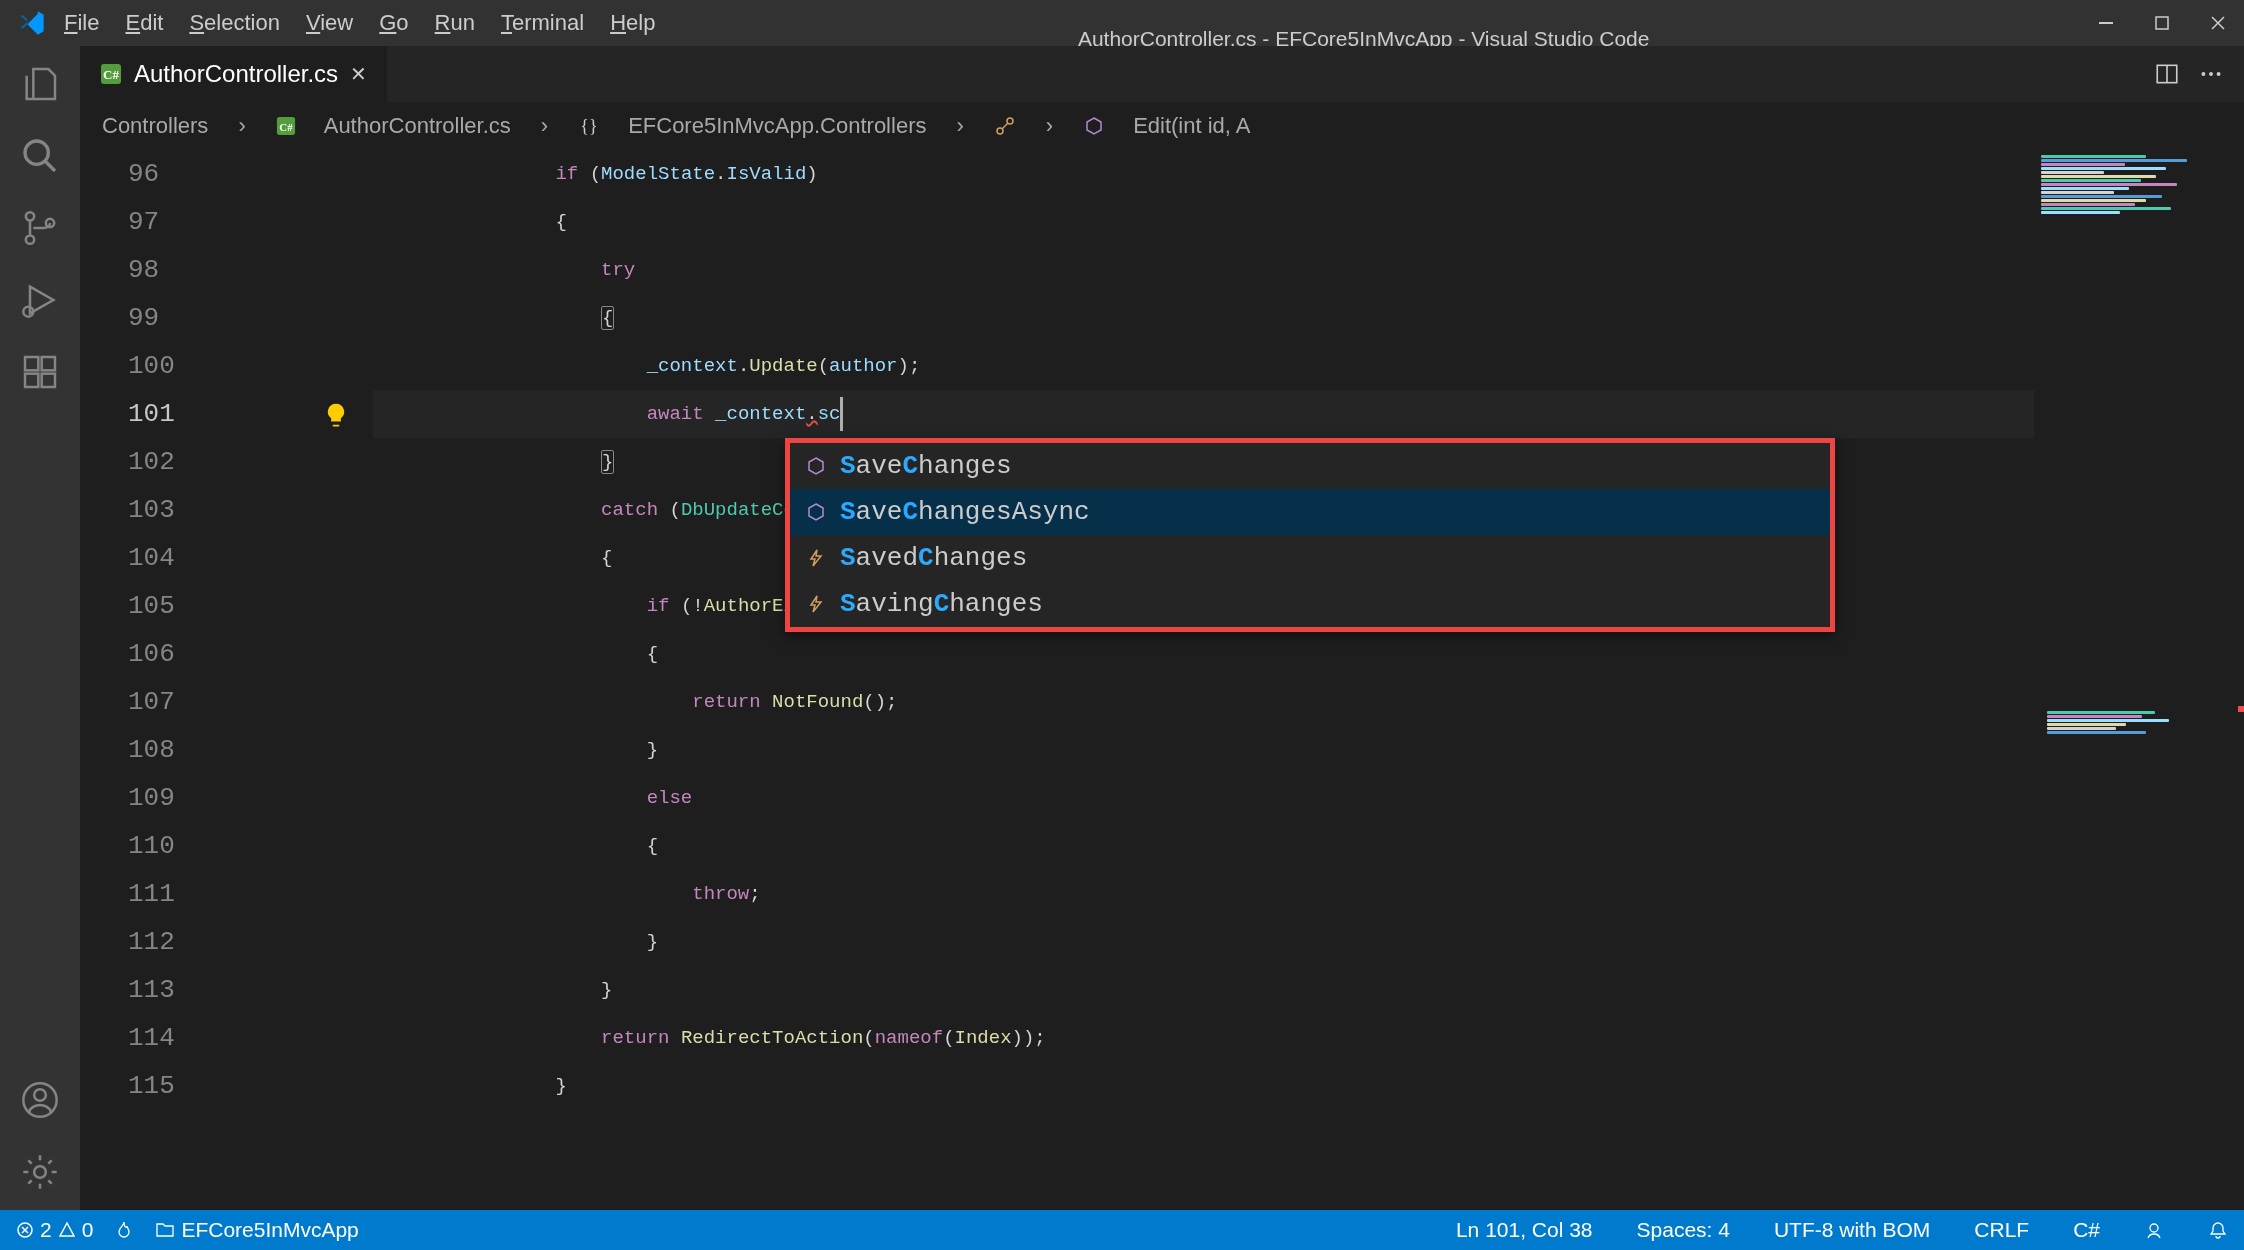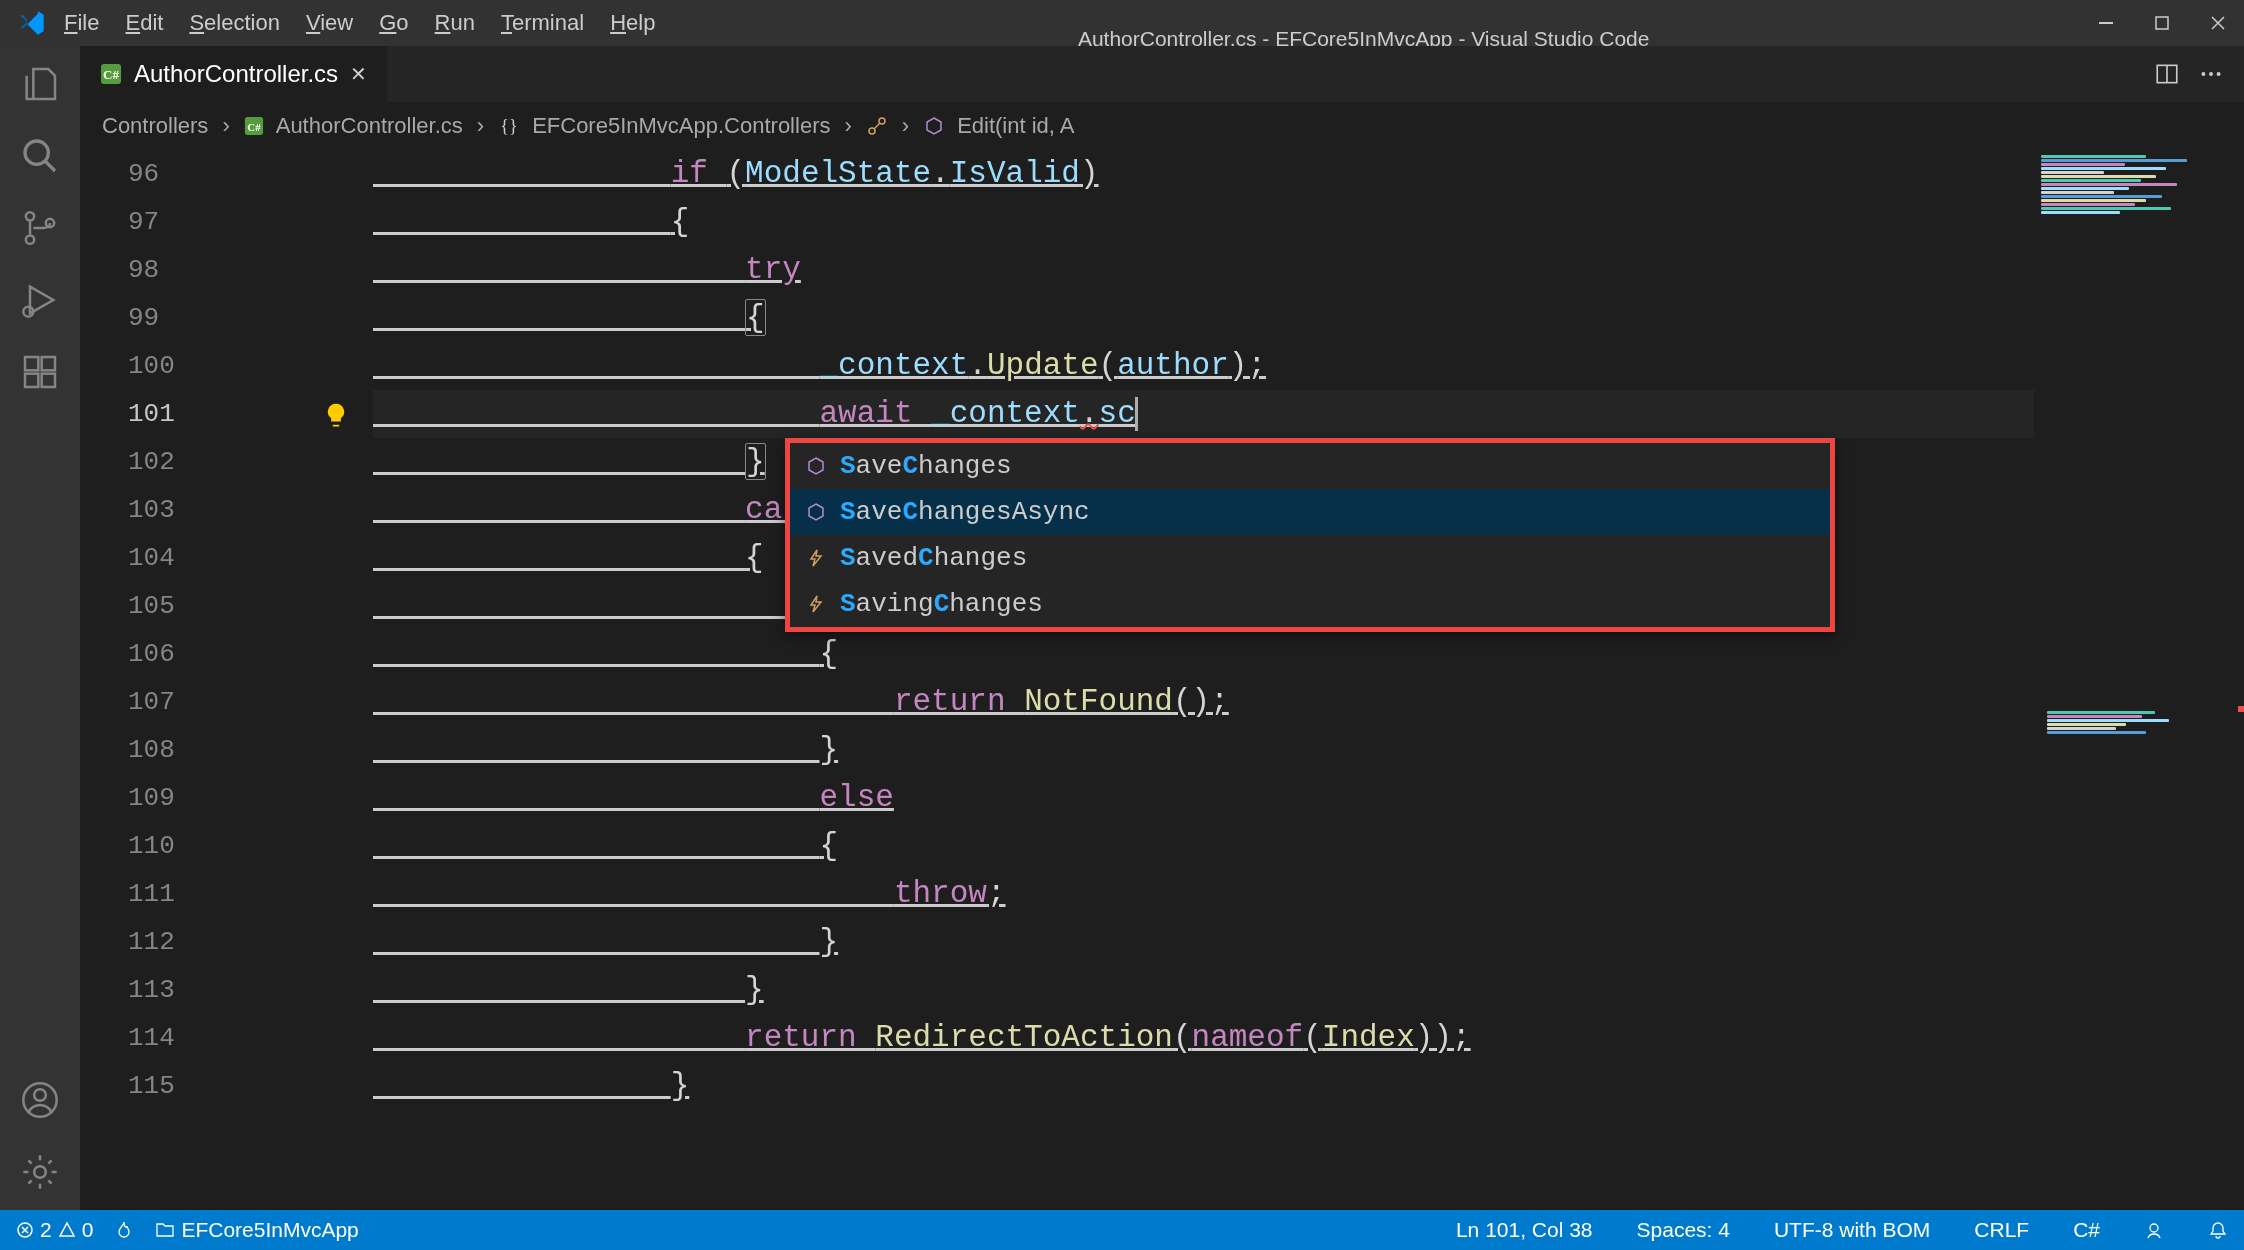--- a/index.html
+++ b/index.html
@@ -73,21 +73,21 @@
 }
 .tab-label { font-size: 24px; color: #ffffff; }
 .tab-close { font-size: 20px; color: #cccccc; }
 .tab-actions { margin-left: auto; display: flex; gap: 18px; padding-right: 20px; align-items: center; }
 
 
 .breadcrumbs {
   height: 48px;
   display: flex;
   align-items: center;
-  gap: 12px;
+  gap: 28px;
   padding: 0 22px;
   font-size: 22px;
   color: #a9a9a9;
   white-space: nowrap;
   overflow: hidden;
 }
 .bc-sep { color: #a9a9a9; margin: 0 2px; }
 .bc-icon { display: inline-flex; align-items: center; }
 
 
@@ -123,24 +123,23 @@
   color: #ffcc00;
 }
 
 .code-area {
   flex: 1;
   position: relative;
 }
 .code-line {
   height: 48px;
   line-height: 48px;
-  font-size: 31px;
+  font-size: 19px;
   white-space: pre;
   position: relative;
-  text-decoration: underline;
 }
 .code-line.current-line { background: rgba(255,255,255,0.03); }
 
 .tok-keyword { color: #c586c0; }
 .tok-control { color: #c586c0; }
 .tok-type { color: #4ec9b0; }
 .tok-method { color: #dcdcaa; }
 .tok-param { color: #9cdcfe; }
 .tok-var { color: #9cdcfe; }
 .tok-brace { color: #d4d4d4; }

